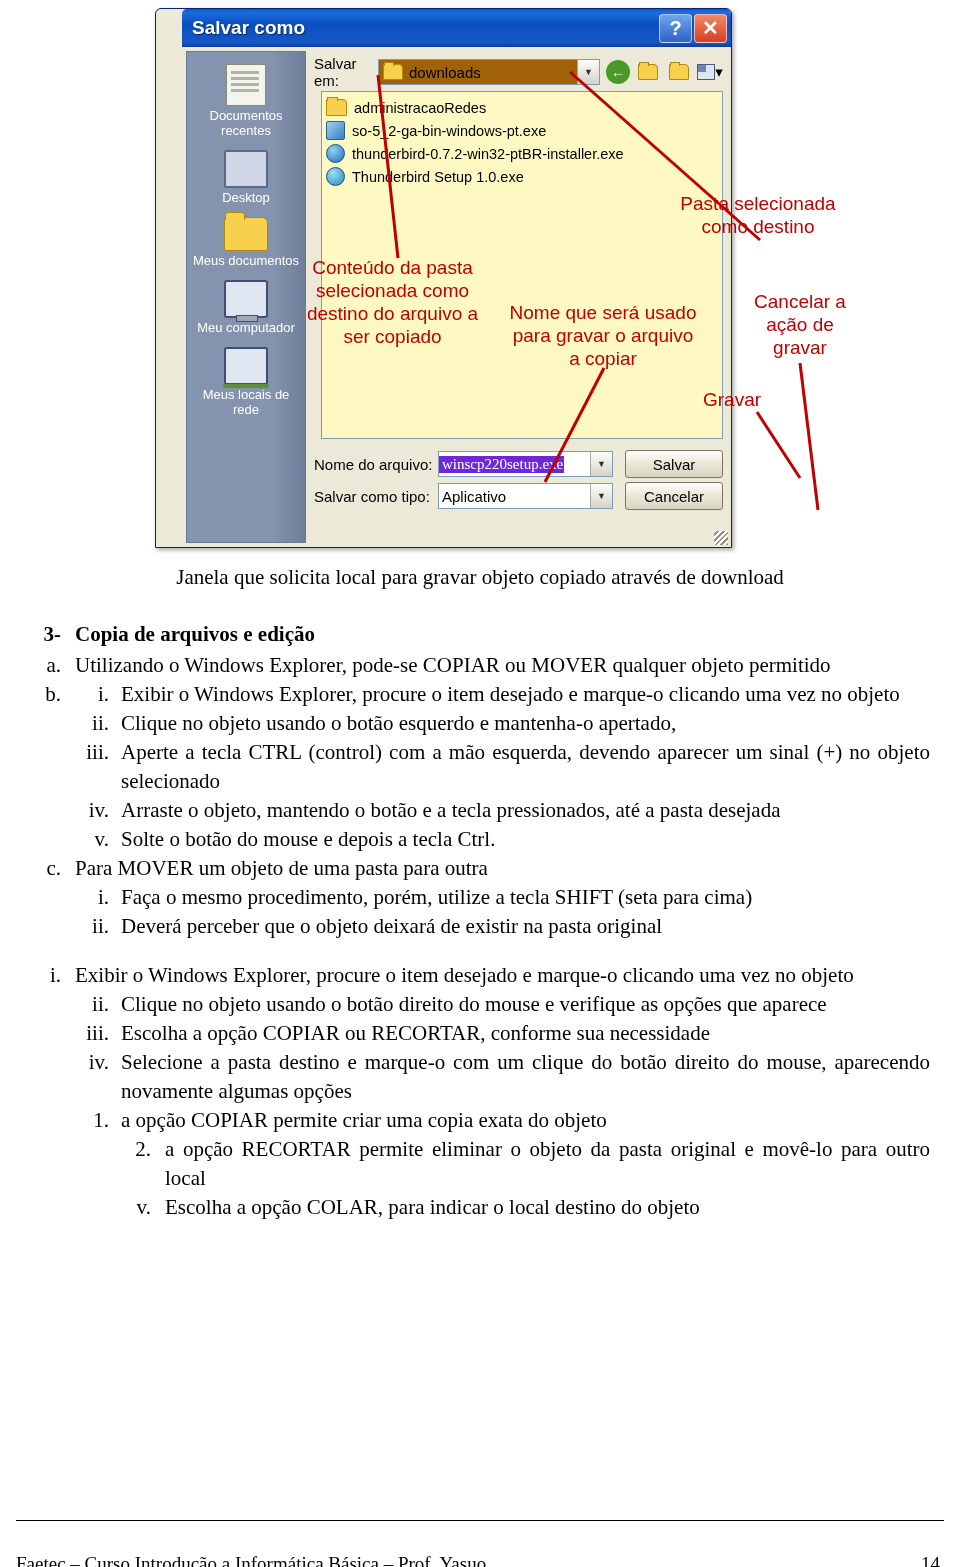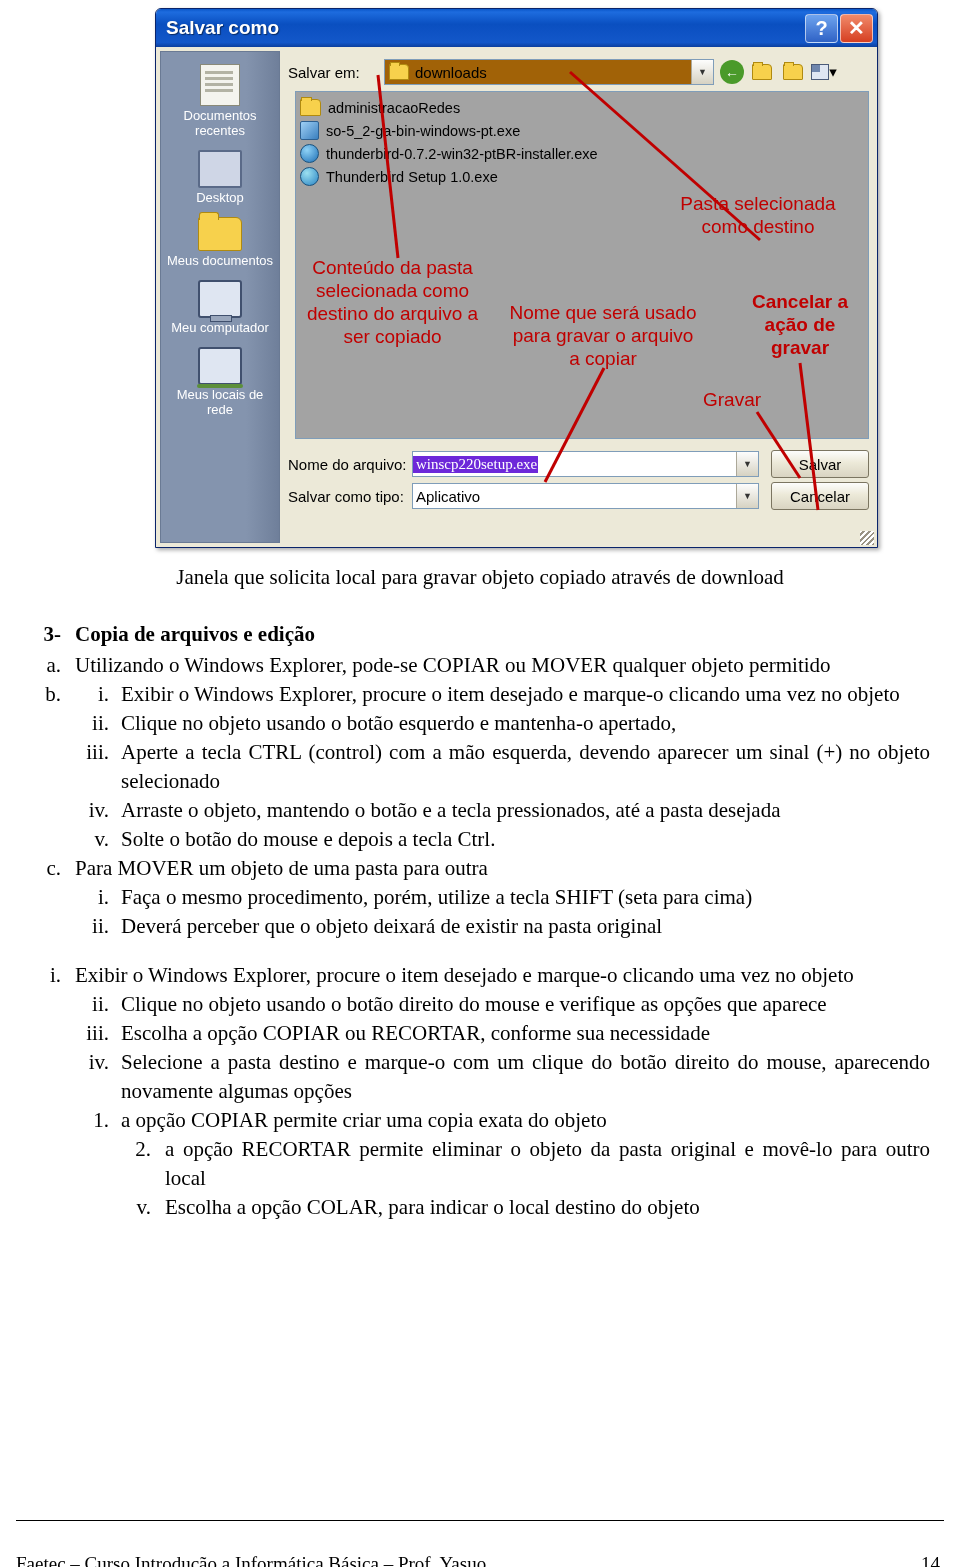--- a/index.html
+++ b/index.html
@@ -8,27 +8,28 @@
     font-family:"Liberation Serif", serif;
     color:#000;
     position:relative;
     overflow:hidden;
   }
   
   .dialog-wrap{
     position:absolute;left:155px;top:8px;width:723px;height:540px;
   }
   .dialog{
-    position:absolute;left:0;top:0;width:723px;height:540px;
+    position:absolute;left:0;top:0;width:577px;height:540px;
     background:#ece9d8;
     border:1px solid #0a246a;
     border-radius:6px 6px 0 0;
     box-sizing:border-box;
     font-family:"Liberation Sans", sans-serif;
     box-shadow:2px 2px 4px rgba(0,0,0,.35);
+    padding-left:26px;
   }
   .titlebar{
     height:38px;
     background:linear-gradient(to bottom,#0a56c8 0%,#1d6cdf 8%,#0a4fc0 40%,#1357c9 88%,#0c3f9e 100%);
     border-radius:5px 5px 0 0;
     display:flex;align-items:center;
     padding:0 4px 0 10px;
     box-sizing:border-box;
   }
   .title-text{
@@ -102,21 +103,21 @@
   .tbi .f{width:18px;height:14px;background:#f7d14c;border:1px solid #b08a10;border-radius:1px 4px 1px 1px;position:relative;}
   .tbi .f:before{content:"";position:absolute;left:0;top:-3px;width:8px;height:3px;background:#f7d14c;border:1px solid #b08a10;border-bottom:none;}
   .tbi .grid{width:16px;height:14px;border:1px solid #4a5a78;background:
      linear-gradient(to right,#6f86ad 50%,#dfe6f2 50%),
      linear-gradient(to bottom,#6f86ad 50%,#dfe6f2 50%);
      background-size:100% 50%,100% 100%;background-repeat:no-repeat;}
 
   
   .filelist{
     position:absolute;left:139px;top:44px;right:8px;height:348px;
-    background:#a3a3a3;border:1px solid #7f9db9;box-sizing:border-box;
+    background:#fef9c3;border:1px solid #7f9db9;box-sizing:border-box;
     padding:4px 0 0 4px;
     font-size:14.5px;
   }
   .fl-item{display:flex;align-items:center;height:23px;}
   .fl-item .fico{margin-right:7px;flex:0 0 auto;position:relative;}
   .fico.folder{width:19px;height:15px;background:#f7d14c;border:1px solid #b08a10;border-radius:1px 4px 1px 1px;}
   .fico.folder:before{content:"";position:absolute;left:0;top:-3px;width:9px;height:3px;background:#f7d14c;border:1px solid #b08a10;border-bottom:none;}
   .fico.app{width:17px;height:17px;background:linear-gradient(135deg,#9fd0f5,#3a7fbf);border:1px solid #2d5f90;border-radius:2px;}
   .fico.tbird{width:17px;height:17px;border-radius:50%;background:radial-gradient(circle at 35% 30%,#8fd3f7,#1f6fb5);border:1px solid #18527f;}
   .fico.tbird2{width:17px;height:17px;border-radius:50%;background:radial-gradient(circle at 35% 30%,#9ce0f0,#2a84c4);border:1px solid #18527f;}
@@ -282,21 +283,21 @@
 
   <line x1="757" y1="412" x2="800" y2="478" stroke="#c00000" stroke-width="3"></line>
 
   <line x1="800" y1="363" x2="818" y2="510" stroke="#c00000" stroke-width="3"></line>
 </svg>
 
 <div class="anno" style="left:300px;top:256px;width:185px;">Conteúdo da pasta selecionada como destino do arquivo a ser copiado</div>
 <div class="anno" style="left:668px;top:192px;width:180px;">Pasta selecionada como destino</div>
 <div class="anno" style="left:508px;top:301px;width:190px;">Nome que será usado para gravar o arquivo a copiar</div>
 <div class="anno" style="left:672px;top:388px;width:120px;">Gravar</div>
-<div class="anno" style="left:740px;top:290px;width:120px;font-weight:bold;">Cancelar a ação de gravar</div>
+<div class="anno" style="left:740px;top:290px;width:120px;">Cancelar a ação de gravar</div>
 
 <div class="caption">Janela que solicita local para gravar objeto copiado através de download</div>
 
 <div class="content">
 
   <div class="lvl1 h-item">
     <span class="mk">3-</span>
     <span>Copia de arquivos e edição</span>
   </div>
 

